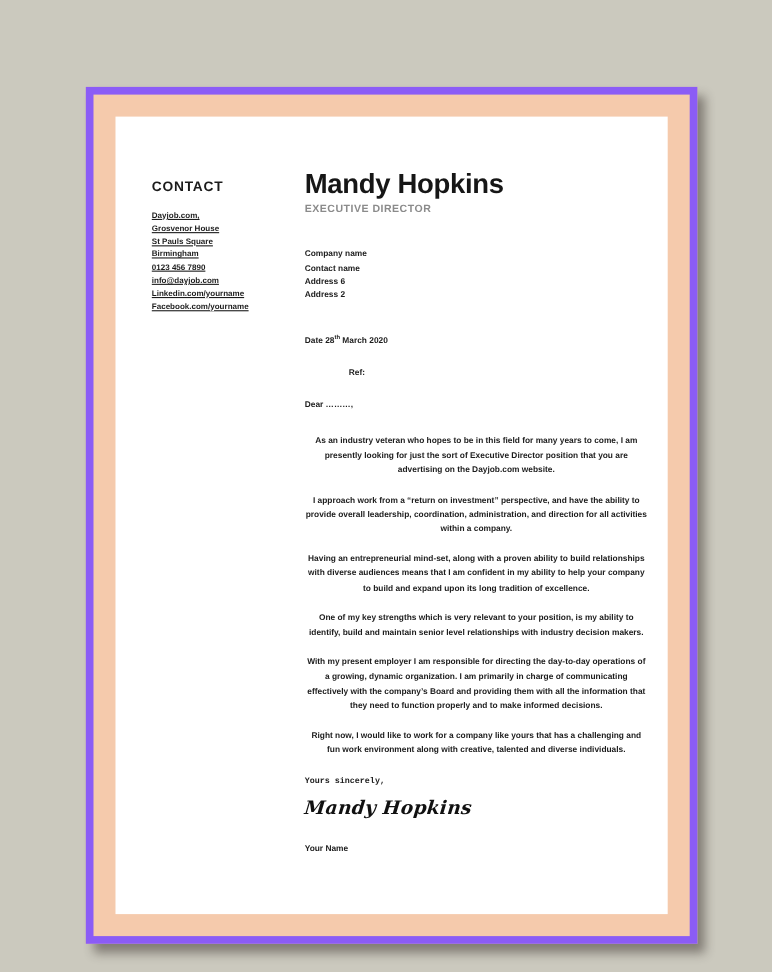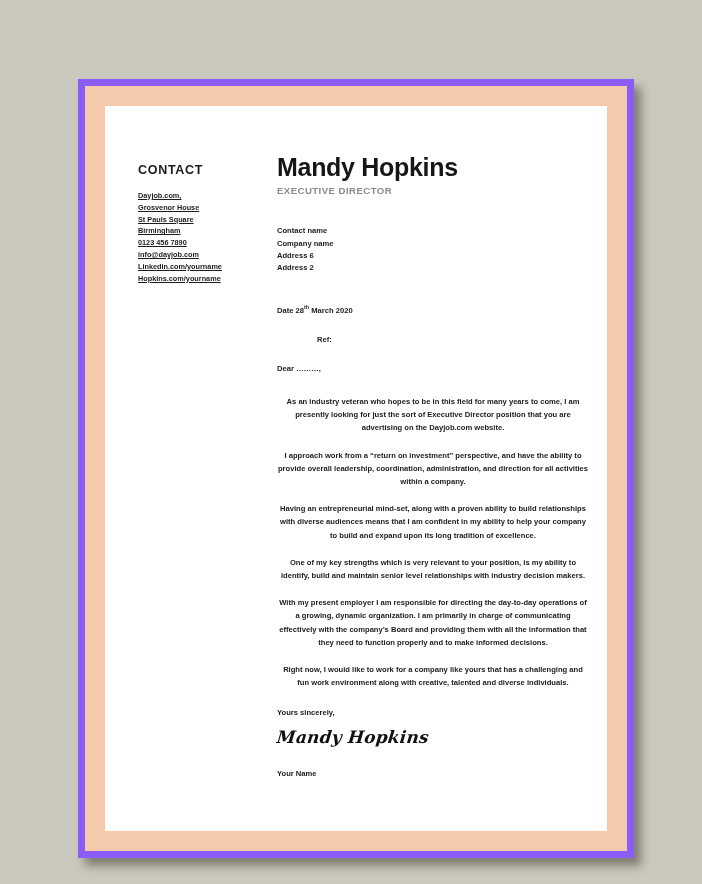--- a/index.html
+++ b/index.html
@@ -128,20 +128,21 @@
     max-width: 322px;
     text-align: center;
   }
   #para-1 { margin-top: 20px; }
 
   #closing-line {
     font-size: 7.6px;
     font-weight: bold;
     color: #1c1c1c;
     margin-top: 19px;
+    font-family: Liberation Mono, monospace;
   }
   #signature {
     font-family: "DejaVu Serif", serif;
     font-style: italic;
     font-weight: bold;
     font-size: 17px;
     color: #111111;
     margin-top: 10px;
     letter-spacing: 0.2px;
     transform: skewX(-6deg);
@@ -164,32 +165,32 @@
       <div id="sidebar">
         <div id="contact-heading">CONTACT</div>
         <ul class="contact-list">
           <li>Dayjob.com,</li>
           <li>Grosvenor House</li>
           <li>St Pauls Square</li>
           <li>Birmingham</li>
           <li>0123 456 7890</li>
           <li>info@dayjob.com</li>
           <li>Linkedin.com/yourname</li>
-          <li>Hopkins.com/yourname</li>
+          <li>Facebook.com/yourname</li>
         </ul>
       </div>
 
       <div id="main">
 
         <h1 id="name-title">Mandy Hopkins</h1>
         <div id="job-title">EXECUTIVE DIRECTOR</div>
 
         <div class="addr-block">
+          <div>Company name</div>
           <div>Contact name</div>
-          <div>Company name</div>
           <div>Address 6</div>
           <div>Address 2</div>
         </div>
 
         <div id="date-line" class="meta-line">
           <span>Date 28</span><sup>th</sup><span> March 2020</span>
         </div>
 
         <div id="ref-line" class="meta-line">Ref:</div>
 

